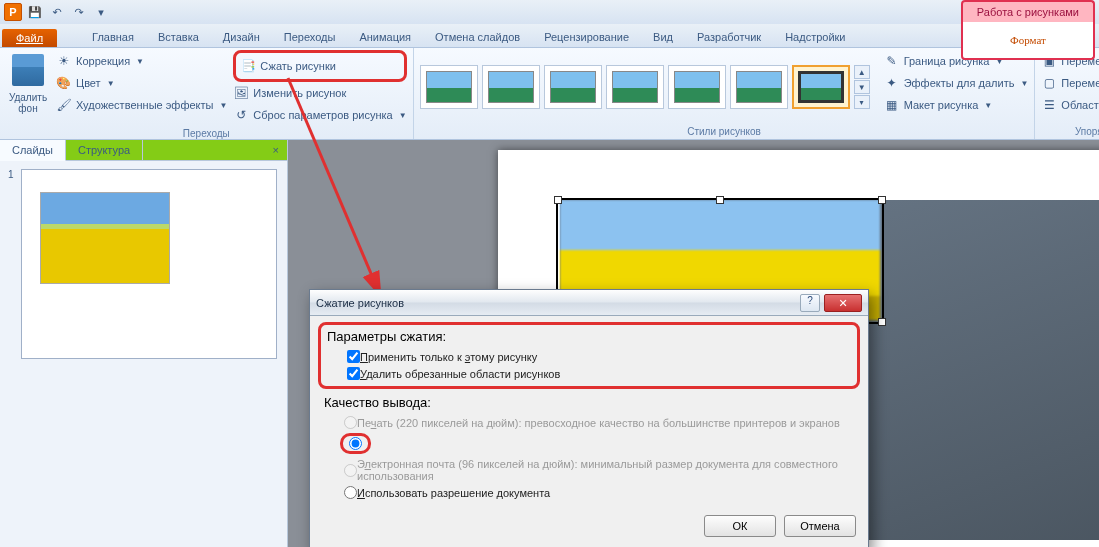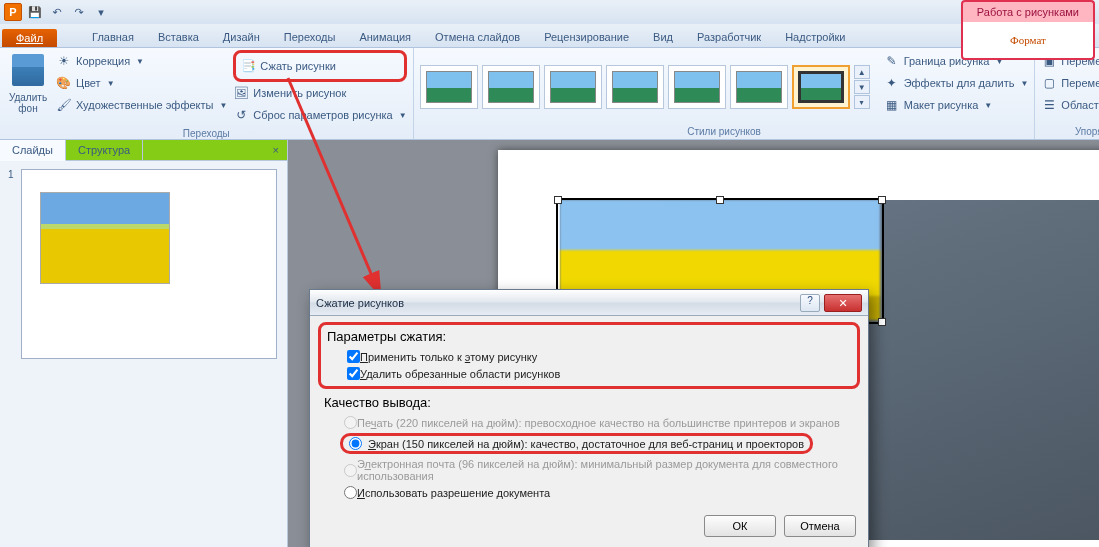--- a/index.html
+++ b/index.html
@@ -286,21 +286,20 @@
     </div>
     <div class="dlg-section">
       <div class="dlg-section-title">Качество вывода:</div>
       <label class="dlg-opt disabled">
           <input type="radio" disabled="" style="">
           <span>Пе<span class="underline-key">ч</span>ать (220 пикселей на дюйм): превосходное качество на большинстве принтеров и экранов</span>
         </label>
       <div class="dlg-opt" style="padding-left:16px">
         <span class="red-box-inline">
           <input type="radio" checked="" style="">
-          <span><span class="underline-key">Э</span>кран (150 пикселей на дюйм): качество, достаточное для веб-страниц и проекторов</span>
         </span>
       </div>
       <label class="dlg-opt disabled">
           <input type="radio" disabled="" style="">
           <span>Э<span class="underline-key">л</span>ектронная почта (96 пикселей на дюйм): минимальный размер документа для совместного использования</span>
         </label>
       <label class="dlg-opt">
           <input type="radio" style="">
           <span><span class="underline-key">И</span>спользовать разрешение документа</span>
         </label>

